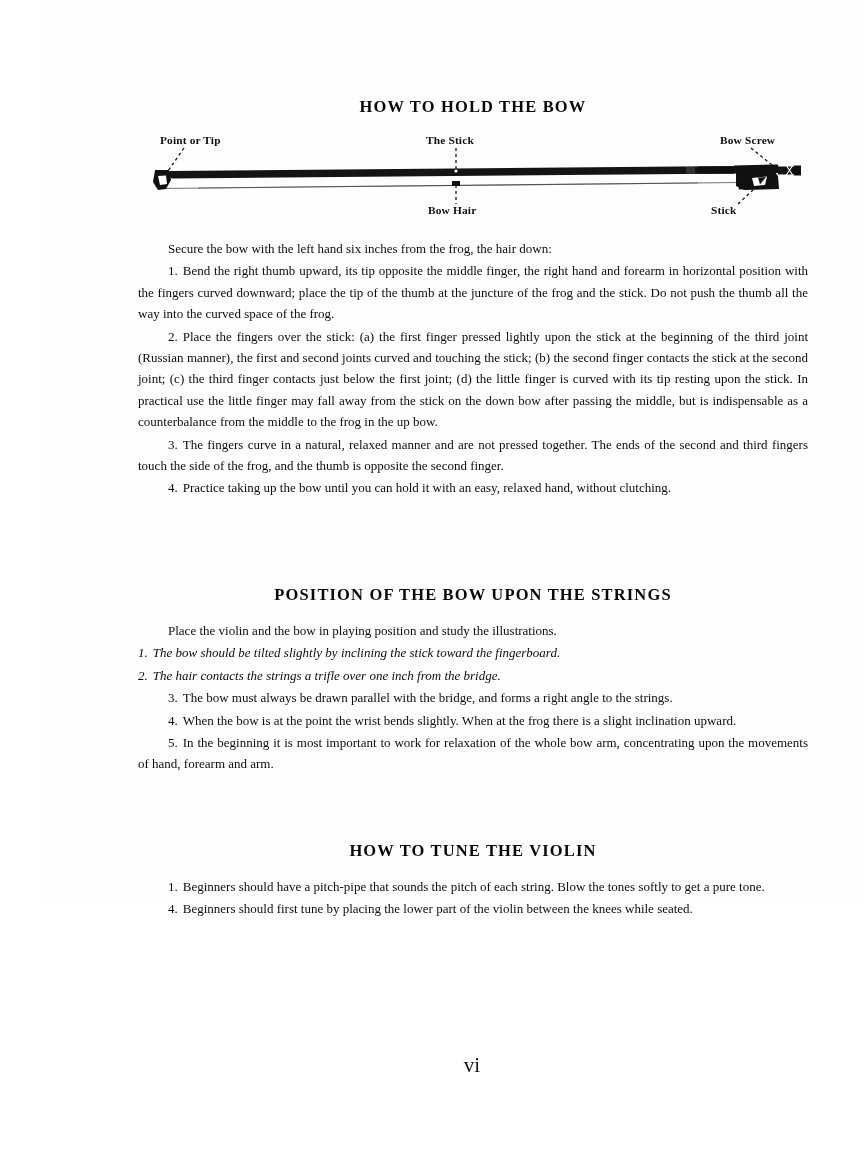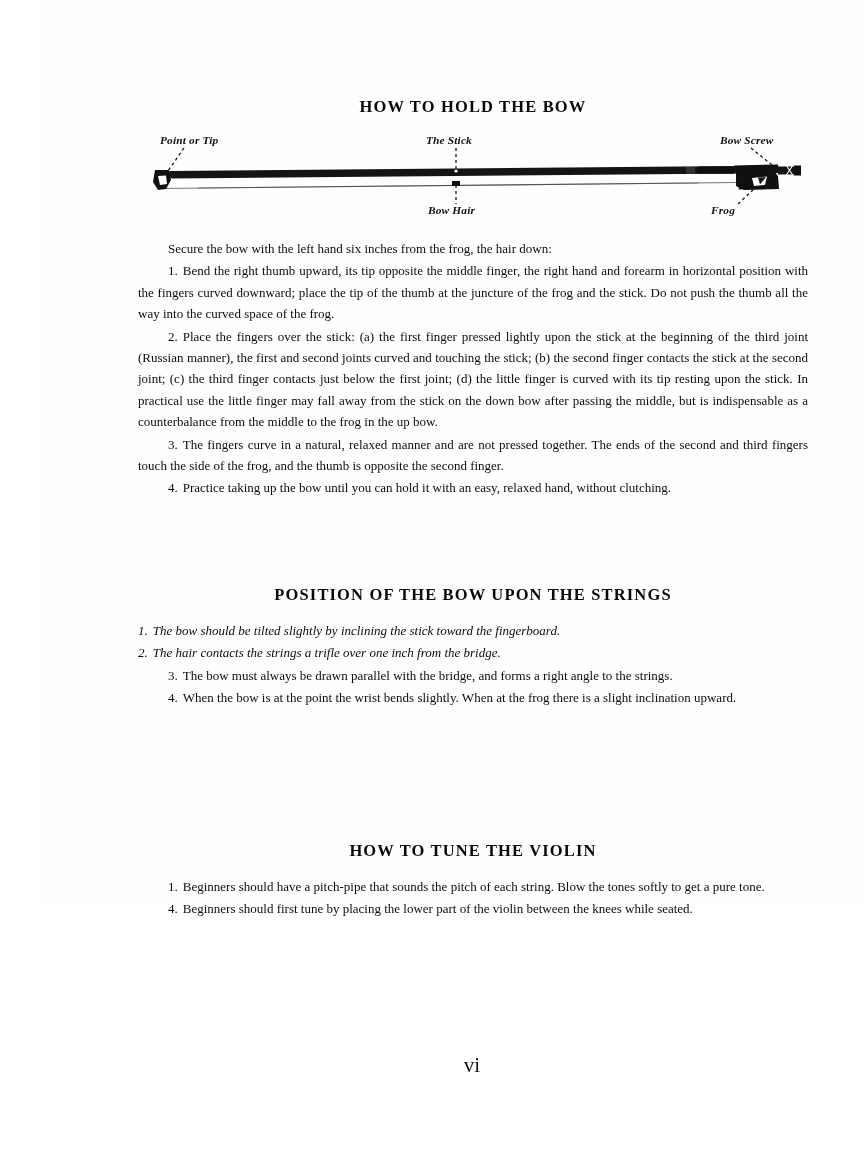--- a/index.html
+++ b/index.html
@@ -81,21 +81,20 @@
     height: 88px;
   }
   .fig-label {
     position: absolute;
     font-family: "Liberation Serif", "DejaVu Serif", serif;
     font-weight: bold;
     font-size: 11.4px;
     color: #101010;
     white-space: nowrap;
     letter-spacing: 0.15px;
-    font-style: italic;
   }
   .fig-svg {
     position: absolute;
     left: 0;
     top: 0;
   }
 </style>
 </head>
 <body>
 
@@ -160,21 +159,21 @@
     </svg>
 
     <div class="fig-label" style="left:22px; top:2px;">Point or Tip</div>
 
     <div class="fig-label" style="left:288px; top:2px;">The Stick</div>
 
     <div class="fig-label" style="left:582px; top:2px;">Bow Screw</div>
 
     <div class="fig-label" style="left:290px; top:72px;">Bow Hair</div>
 
-    <div class="fig-label" style="left:573px; top:72px;">Frog</div>
+    <div class="fig-label" style="left:573px; top:72px;">Stick</div>
   </div>
 
   <div class="content" style="top:238px;">
     <p class="body-text">Secure the bow with the left hand six inches from the frog, the hair down:</p>
 
     <p class="body-text">
       <span class="num">1.</span><span>Bend the right thumb upward, its tip opposite the middle finger, the right hand and forearm in horizontal position with the fingers curved downward; place the tip of the thumb at the juncture of the frog and the stick.   Do not push the thumb all the way into the curved space of the frog.</span>
     </p>
 
     <p class="body-text">
@@ -188,37 +187,41 @@
     <p class="body-text">
       <span class="num">4.</span><span>Practice taking up the bow until you can hold it with an easy, relaxed hand, without clutching.</span>
     </p>
   </div>
 
   <div class="content" style="top:585px;">
     <h2 class="section-heading">POSITION OF THE BOW UPON THE STRINGS</h2>
   </div>
 
   <div class="content" style="top:620px;">
+    <p class="body-text">Place the violin and the bow in playing position and study the illustrations.</p>
 
     <p class="body-text flush">
       <span class="num">1.</span><span>The bow should be tilted slightly by inclining the stick toward the fingerboard.</span>
     </p>
 
     <p class="body-text flush">
       <span class="num">2.</span><span>The hair contacts the strings a trifle over one inch from the bridge.</span>
     </p>
 
     <p class="body-text">
       <span class="num">3.</span><span>The bow must always be drawn parallel with the bridge, and forms a right angle to the strings.</span>
     </p>
 
     <p class="body-text">
       <span class="num">4.</span><span>When the bow is at the point the wrist bends slightly.   When at the frog there is a slight inclination upward.</span>
     </p>
 
+    <p class="body-text">
+      <span class="num">5.</span><span>In the beginning it is most important to work for relaxation of the whole bow arm, concentrating upon the movements of hand, forearm and arm.</span>
+    </p>
   </div>
 
   <div class="content" style="top:841px;">
     <h2 class="section-heading">HOW TO TUNE THE VIOLIN</h2>
   </div>
 
   <div class="content" style="top:876px;">
     <p class="body-text">
       <span class="num">1.</span><span>Beginners should have a pitch-pipe that sounds the pitch of each string.   Blow the tones softly to get a pure tone.</span>
     </p>

